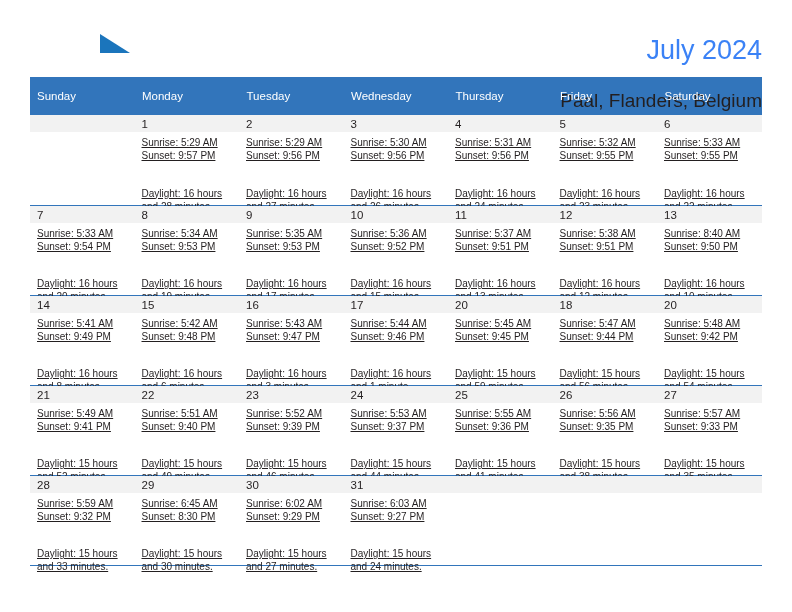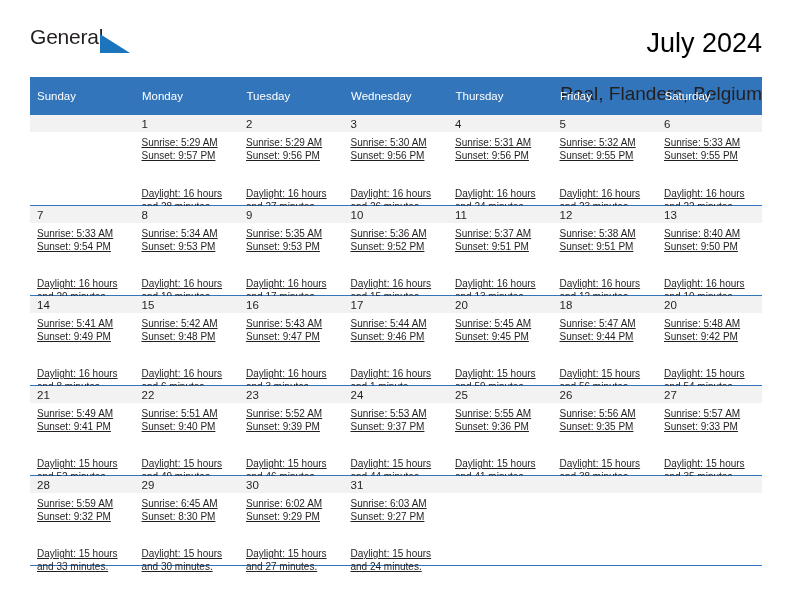--- a/index.html
+++ b/index.html
@@ -58,22 +58,23 @@
     border-top: 19px solid transparent;
   }
 
   .title-block {
     text-align: right;
     padding-top: 2px;
   }
   .cal-title {
     font-size: 27px;
     font-weight: normal;
-    color: #000000;
+    color: #3b82f6;
     line-height: 1.15;
+    margin-top: 7px;
   }
   .cal-subtitle {
     font-size: 19px;
     color: #231f20;
     margin-top: 24px;
     line-height: 1.15;
   }
 
   
   .calendar {
@@ -127,21 +128,20 @@
   .daylight-line { white-space: normal !important; margin-top: 24px; }
 </style>
 </head>
 <body>
 
 <div class="page">
 
   <div class="header">
 
     <div class="logo">
-      <span class="logo-general">General</span>
       <span class="logo-triangle"></span>
     </div>
 
     <div class="title-block">
       <div class="cal-title">July 2024</div>
       <div class="cal-subtitle">Paal, Flanders, Belgium</div>
     </div>
 
   </div>
 

